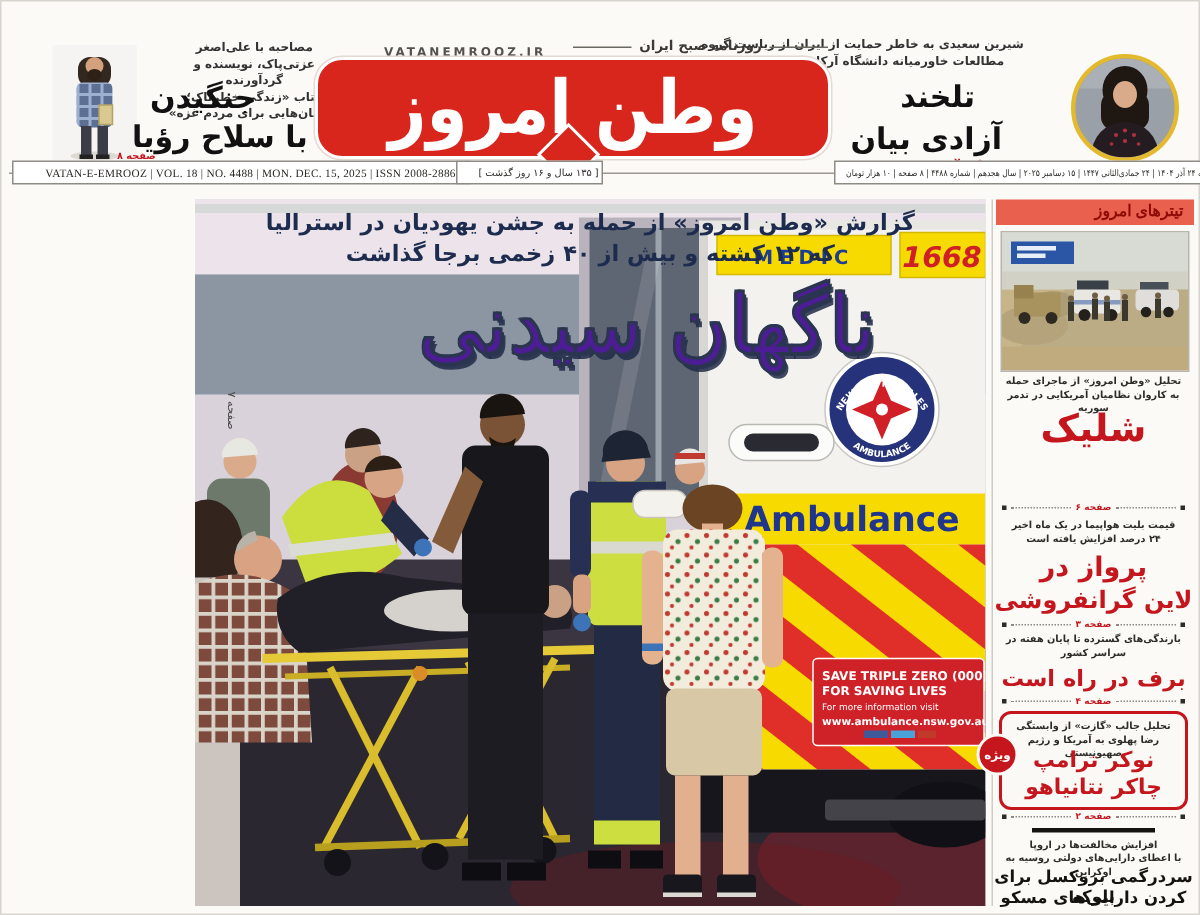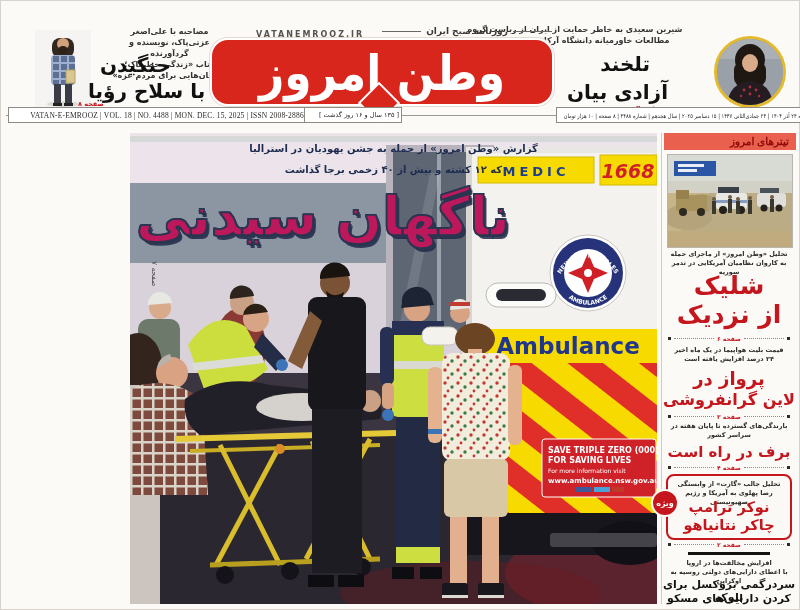--- a/index.html
+++ b/index.html
@@ -34,24 +34,24 @@
   .rule{position:absolute;left:6px;top:115px;width:788px;border-top:1px solid #9c9893;}
   .ibox{position:absolute;top:107px;height:14px;background:#fff;border:1px solid #8e8a84;
         display:flex;align-items:center;justify-content:center;white-space:nowrap;overflow:hidden;color:#2b2926;padding-left:12px;}
   .ib-left{left:8px;width:292px;font-family:"Liberation Serif",serif;font-size:7.5px;letter-spacing:.2px;}
   .ib-center{left:304px;width:84px;font-size:6.5px;text-align:right;}
   .ib-right{left:556px;width:238px;font-size:6px;}
   .squeeze{display:inline-block;transform:scaleX(.84);transform-origin:center;}
   
   .photo{position:absolute;left:130px;top:133px;width:527px;height:471px;overflow:hidden;background:#d9d2da;}
   .photo>svg{position:absolute;left:0;top:0;}
-  .mk{position:absolute;top:5px;left:0;width:100%;text-align:center;font-size:10px;line-height:21px;
+  .mk{position:absolute;top:5px;left:0;width:100%;text-align:center;font-size:15px;line-height:21px;
       font-weight:bold;color:#1c2b4e;}
-  .mh{position:absolute;top:52px;left:6px;width:448px;text-align:left;font-size:54px;font-weight:bold;
-      color:#be185d;-webkit-text-stroke:1.5px #2b3550;
+  .mh{position:absolute;top:52px;left:6px;width:448px;text-align:right;font-size:54px;font-weight:normal;
+      color:#4c1d95;-webkit-text-stroke:1.5px #2b3550;
       text-shadow:2px 2px 0 #2b3550,-1px -1px 0 #2b3550,1px -1px 0 #2b3550,-1px 1px 0 #2b3550,3px 4px 0 rgba(32,42,72,.85);}
   .vref{position:absolute;left:20px;top:128px;writing-mode:vertical-rl;font-size:7.5px;color:#4a4a4a;}
   
   .sb{position:absolute;left:661px;top:133px;width:134px;height:471px;border-left:1px solid #cfccc6;}
   .sb-bar{position:absolute;top:0;left:2px;right:0;height:17px;background:#e9604f;color:#8f0b06;
           font-size:10.5px;font-weight:bold;line-height:17px;text-align:right;padding-right:7px;box-sizing:border-box;font-family:Liberation Serif, serif;}
   .sb-photo{position:absolute;top:22px;left:6px;width:124px;height:92px;outline:1px solid #b9b5ae;}
   .sb-k{position:absolute;left:0;width:134px;text-align:center;font-size:6.5px;font-weight:bold;
         color:#2e2c29;line-height:9px;}
   .sb-h{position:absolute;left:0;width:134px;text-align:center;font-weight:bold;color:#c4161c;letter-spacing:-.2px;}
@@ -377,21 +377,20 @@
         </g>
         <rect y="76" width="124" height="16" fill="#bfab7e"></rect>
       </svg>
     </div>
 
     <div class="sb-k rtl" style="top:117px">
       <div>تحلیل «وطن امروز» از ماجرای حمله</div>
       <div>به کاروان نظامیان آمریکایی در تدمر سوریه</div>
     </div>
     <div class="sb-h rtl" style="top:138px;font-size:25px">شلیک</div>
-    <div class="sb-h rtl" style="top:167px;font-size:25px">از نزدیک</div>
     <div class="sep" style="top:202px">
       <i class="sq"></i>
         <i class="dash"></i>
       <span class="pg rtl">صفحه ۶</span>
       <i class="dash"></i>
         <i class="sq"></i>
     </div>
 
     <div class="sb-k rtl" style="top:213px">
       <div>قیمت بلیت هواپیما در یک ماه اخیر</div>

